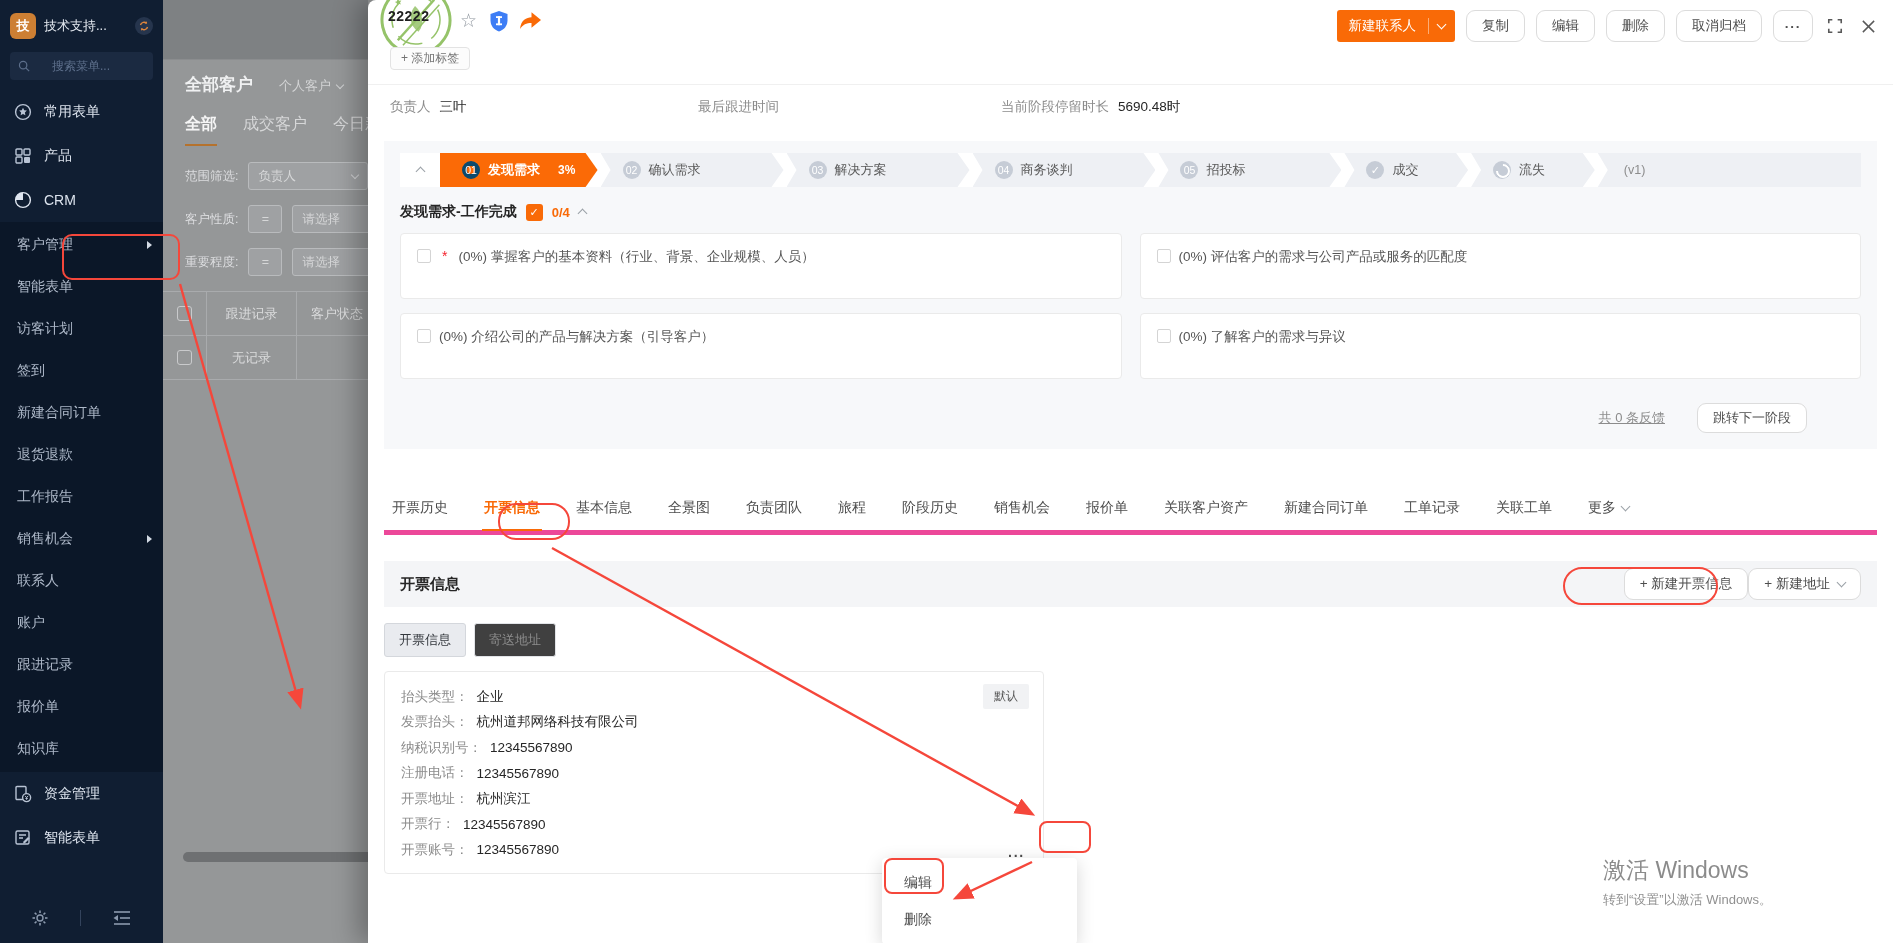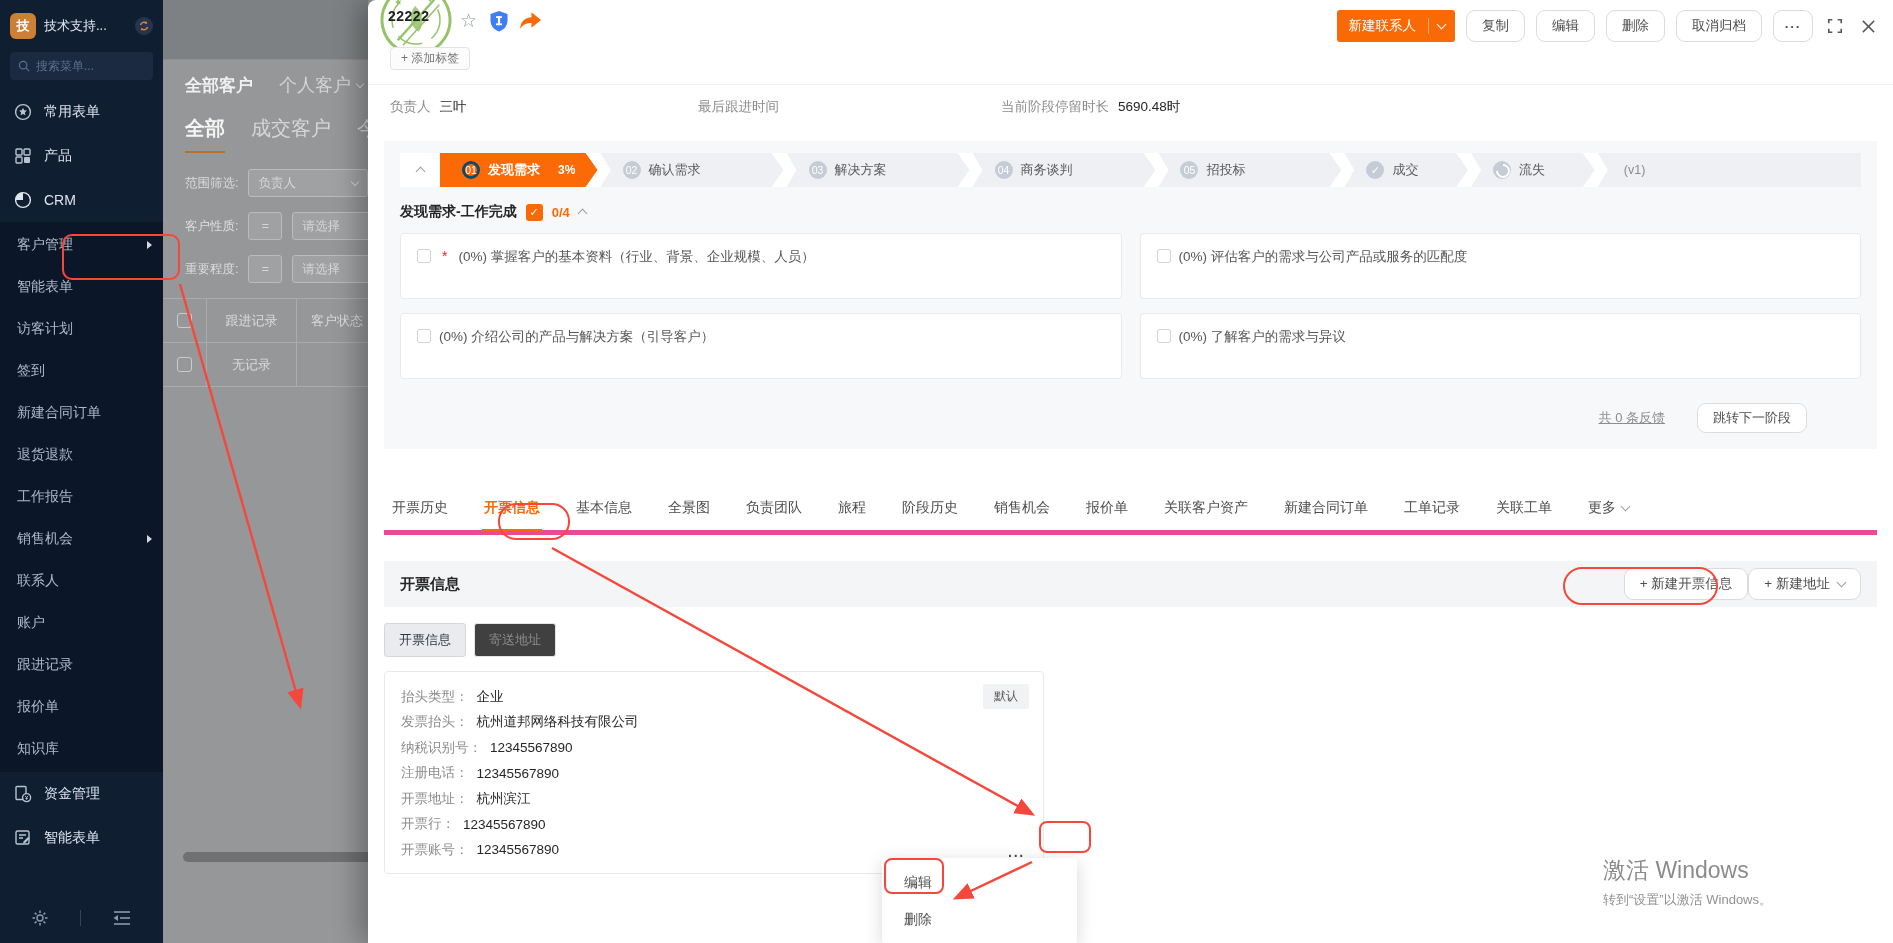--- a/index.html
+++ b/index.html
@@ -8,34 +8,34 @@
     position:relative; overflow:hidden; background:#969899;
     font-family:"Liberation Sans","DejaVu Sans",sans-serif;
     -webkit-font-smoothing:antialiased;
   }
   
   .sidebar{position:absolute;left:0;top:0;width:163px;height:943px;background:#101e32;z-index:5;}
   .side-head{display:flex;align-items:center;gap:8px;padding:13px 10px 9px 10px;}
   .logo{width:26px;height:26px;border-radius:6px;background:#cd7f33;color:#fff;font-size:13px;font-weight:bold;display:flex;align-items:center;justify-content:center;flex:none;}
   .ws-name{color:#e6ebf2;font-size:13px;flex:1;white-space:nowrap;overflow:hidden;}
   .ws-switch{width:18px;height:18px;border-radius:50%;background:#26354d;display:flex;align-items:center;justify-content:center;flex:none;}
-  .side-search{margin:4px 10px 10px;height:28px;background:#1b2a41;border-radius:4px;display:flex;align-items:center;gap:6px;padding:0 8px;color:#5d6f8b;font-size:12px;}
+  .side-search{margin:4px 10px 10px;height:28px;background:#1b2a41;border-radius:4px;display:flex;align-items:center;gap:22px;padding:0 8px;color:#5d6f8b;font-size:12px;}
   .side-item{display:flex;align-items:center;gap:12px;height:44px;padding:0 14px;color:#dde4ee;font-size:14px;}
   .side-sub{background:#0b1728;padding:2px 0;}
   .sub-item{height:42px;display:flex;align-items:center;padding:0 14px 0 17px;color:#aeb9c9;font-size:14px;position:relative;}
   .sub-caret{position:absolute;right:11px;width:0;height:0;border-left:5px solid #d3dae4;border-top:4px solid transparent;border-bottom:4px solid transparent;}
   .side-foot{position:absolute;bottom:0;left:0;right:0;height:50px;display:flex;align-items:center;justify-content:space-evenly;}
   .vdiv{width:1px;height:16px;background:#33435c;}
   
   .list-panel{position:absolute;left:163px;top:0;width:205px;height:943px;background:#959798;overflow:hidden;z-index:4;}
   .lp-top{height:60px;background:#7e8183;border-bottom:1px solid #8b8d8f;}
   .lp-header{display:flex;align-items:baseline;gap:26px;padding:13px 0 0 22px;}
   .lp-title{color:#f0f1f2;font-size:17px;font-weight:bold;white-space:nowrap;}
-  .lp-type{color:#d3d4d5;font-size:18px;display:flex;gap:6px;align-items:center;white-space:nowrap;}
-  .lp-tabs{display:flex;gap:26px;padding:18px 0 0 22px;color:#d6d7d8;font-size:20px;white-space:nowrap;}
+  .lp-type{color:#d3d4d5;font-size:13px;display:flex;gap:6px;align-items:center;white-space:nowrap;}
+  .lp-tabs{display:flex;gap:26px;padding:18px 0 0 22px;color:#d6d7d8;font-size:16px;white-space:nowrap;}
   .lp-tab{padding-bottom:9px;}
   .lp-tab.active{color:#f5f5f5;font-weight:bold;border-bottom:2px solid #b5722d;}
   .lp-filters{padding:16px 0 0 22px;font-size:12.5px;color:#dcdddf;}
   .lp-frow{display:flex;align-items:center;gap:10px;margin-bottom:15px;white-space:nowrap;}
   .lp-box{border:1px solid #b9bbbd;background:#9fa1a3;border-radius:3px;height:28px;display:flex;align-items:center;gap:8px;padding:0 9px;color:#d6d7d8;flex:none;}
   .lp-table{margin-top:10px;border-top:1px solid #a9abad;font-size:13px;color:#dadbdc;}
   .lp-tr{display:flex;height:44px;border-bottom:1px solid #a9abad;align-items:stretch;}
   .lp-td{display:flex;align-items:center;justify-content:center;border-right:1px solid #a9abad;}
   .lp-td.c1{width:44px;flex:none;}
   .lp-td.c2{width:90px;flex:none;}
@@ -68,21 +68,21 @@
   
   .stage-panel{margin:14px 16px 0;background:#f7f8fa;padding:12px 16px 16px;}
   .stage-bar{display:flex;align-items:stretch;height:34px;background:#fff;}
   .collapse-box{width:40px;display:flex;align-items:center;justify-content:center;}
   .stages{flex:1;display:flex;}
   .stage{display:flex;align-items:center;gap:8px;padding-left:22px;background:#eef0f4;color:#595959;font-size:13px;margin-left:3px;clip-path:polygon(0 0,calc(100% - 12px) 0,100% 50%,calc(100% - 12px) 100%,0 100%,10px 50%);}
   .stage.active{background:#fb6a06;color:#fff;margin-left:0;clip-path:polygon(0 0,calc(100% - 12px) 0,100% 50%,calc(100% - 12px) 100%,0 100%);font-weight:bold;}
   .s1{flex:1.6;} .sm{flex:1.9;} .ss{flex:1.2;}
   .stage-fill{flex:2.8;background:#eef0f4;margin-left:3px;display:flex;align-items:center;padding-left:26px;color:#8c8c8c;font-size:12.5px;clip-path:polygon(0 0,100% 0,100% 100%,0 100%,10px 50%);}
   .snum{width:18px;height:18px;border-radius:50%;background:#c6ccd6;color:#fff;font-size:10.5px;display:flex;align-items:center;justify-content:center;flex:none;font-weight:normal;}
-  .stage.active .snum{background:transparent;border:3px solid #0c4a6e;}
+  .stage.active .snum{background:transparent;border:5px solid #0c4a6e;}
   .spct{margin-left:10px;font-size:12px;}
   .sicon{width:18px;height:18px;border-radius:50%;background:#c6ccd6;color:#fff;font-size:11px;display:flex;align-items:center;justify-content:center;flex:none;position:relative;}
   .sicon.slash::after{content:"";position:absolute;left:3px;top:3px;width:10px;height:10px;border:2px solid #fff;border-radius:50%;border-left-color:transparent;transform:rotate(45deg);}
   .work-row{margin-top:16px;display:flex;align-items:center;gap:9px;}
   .work-title{font-size:14px;color:#262626;font-weight:bold;}
   .badge-check{width:17px;height:17px;background:#f96a07;border-radius:3px;color:#fff;font-size:11px;display:flex;align-items:center;justify-content:center;}
   .count{color:#f96a07;font-weight:bold;font-size:13px;}
   .cards{display:grid;grid-template-columns:1fr 1fr;gap:14px 18px;margin-top:12px;}
   .card{background:#fff;border:1px solid #eaeaea;border-radius:4px;height:66px;padding:14px 16px;font-size:13.5px;color:#555;display:flex;gap:8px;align-items:flex-start;}
   .cb{width:14px;height:14px;border:1px solid #d4d4d4;border-radius:2px;background:#fff;flex:none;margin-top:1px;}

